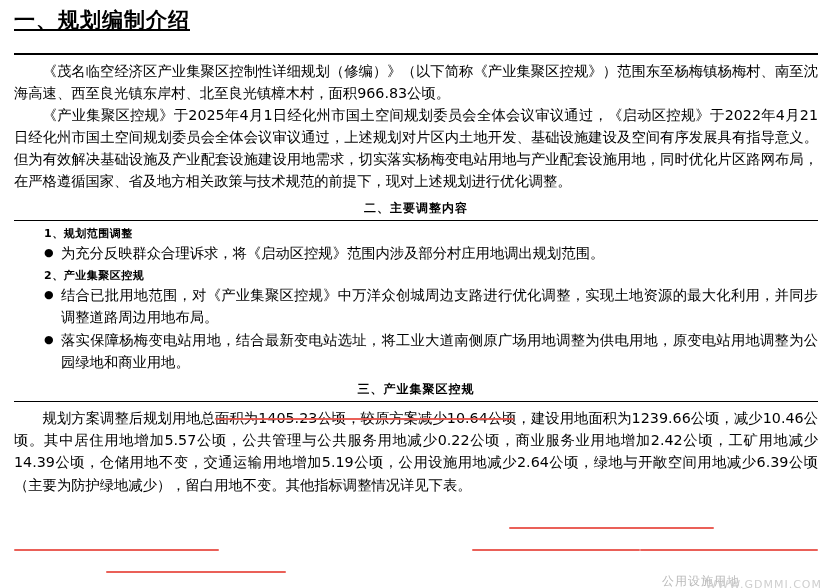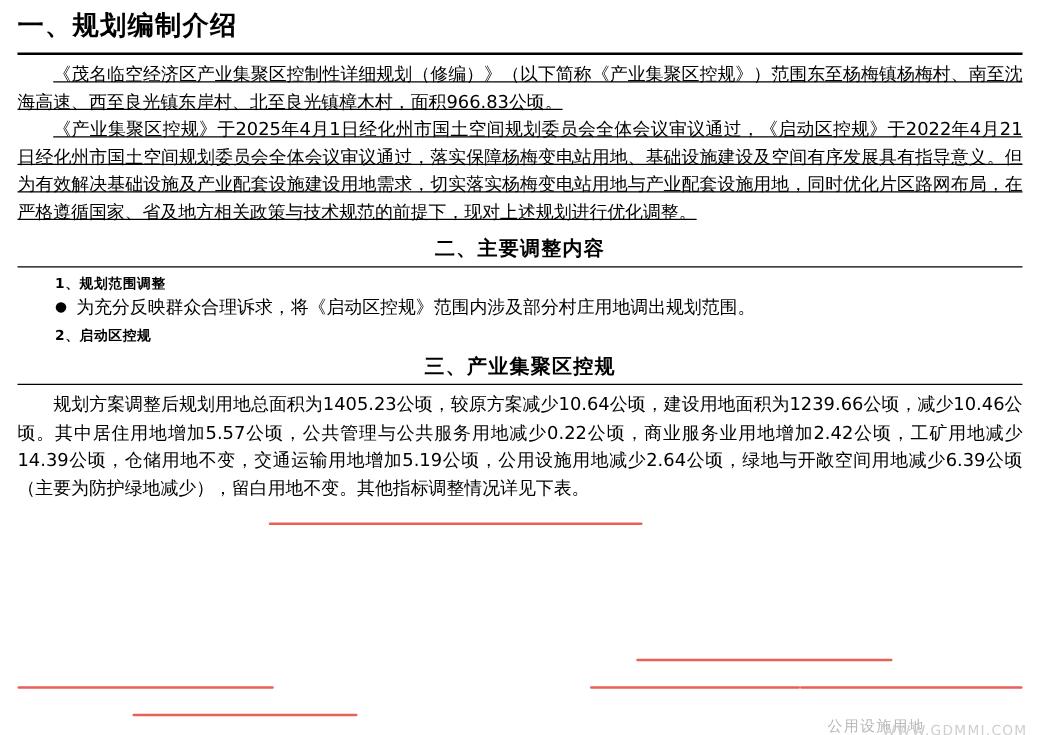--- a/index.html
+++ b/index.html
@@ -19,31 +19,32 @@
     position: relative;
     width: 832px;
     height: 588px;
     padding: 0;
     box-sizing: border-box;
   }
   .h1 {
     font-size: 21px;
     font-weight: bold;
     letter-spacing: 1px;
-    margin: 6px 0 8px 14px;
+    margin: 6px 0 19px 14px;
     line-height: 1.35;
+    text-decoration: underline;
   }
   .h1-rule {
     border: none;
     border-top: 2px solid #000;
     margin: 1px 14px 6px 14px;
     height: 0;
   }
   .h2 {
-    font-size: 16px;
+    font-size: 12px;
     font-weight: bold;
     text-align: center;
     margin: 7px 0 3px 0;
     letter-spacing: 1px;
   }
   .h2-rule {
     border: none;
     border-top: 1.6px solid #000;
     margin: 2px 14px 5px 14px;
     height: 0;
@@ -54,21 +55,20 @@
     margin: 4px 0 2px 44px;
     letter-spacing: 0.5px;
   }
   .para {
     font-size: 14.3px;
     line-height: 1.53;
     margin: 0 14px 0 14px;
     text-align: justify;
     text-justify: inter-ideograph;
     text-indent: 2em;
-    text-decoration: underline;
   }
   .bullet {
     font-size: 14.3px;
     line-height: 1.53;
     margin: 1px 14px 1px 44px;
     text-align: justify;
     text-justify: inter-ideograph;
     position: relative;
     padding-left: 17px;
   }
@@ -114,30 +114,32 @@
 </style>
 </head>
 <body>
 
 <div class="page">
 
   <div class="h1">一、规划编制介绍</div>
   <hr class="h1-rule">
 
   <p class="para">《茂名临空经济区产业集聚区控制性详细规划（修编）》（以下简称《产业集聚区控规》）范围东至杨梅镇杨梅村、南至沈海高速、西至良光镇东岸村、北至良光镇樟木村，面积966.83公顷。</p>
-  <p class="para">《产业集聚区控规》于2025年4月1日经化州市国土空间规划委员会全体会议审议通过，《启动区控规》于2022年4月21日经化州市国土空间规划委员会全体会议审议通过，落实保障杨梅变电站用地、基础设施建设及空间有序发展具有指导意义。但为有效解决基础设施及产业配套设施建设用地需求，切实落实杨梅变电站用地与产业配套设施用地，同时优化片区路网布局，在严格遵循国家、省及地方相关政策与技术规范的前提下，现对上述规划进行优化调整。</p>
+  <p class="para">《产业集聚区控规》于2025年4月1日经化州市国土空间规划委员会全体会议审议通过，《启动区控规》于2022年4月21日经化州市国土空间规划委员会全体会议审议通过，上述规划对片区内土地开发、基础设施建设及空间有序发展具有指导意义。但为有效解决基础设施及产业配套设施建设用地需求，切实落实杨梅变电站用地与产业配套设施用地，同时优化片区路网布局，在严格遵循国家、省及地方相关政策与技术规范的前提下，现对上述规划进行优化调整。</p>
 
   <div class="h2">二、主要调整内容</div>
   <hr class="h2-rule">
 
   <div class="h3"><span>1、</span><span>规划范围调整</span></div>
   <p class="bullet">为充分反映群众合理诉求，将《启动区控规》范围内涉及部分村庄用地调出规划范围。</p>
 
-  <div class="h3"><span>2、</span><span>启动区控规</span></div>
+  <div class="h3"><span>2、</span><span>产业集聚区控规</span></div>
+  <p class="bullet">结合已批用地范围，对《产业集聚区控规》中万洋众创城周边支路进行优化调整，实现土地资源的最大化利用，并同步调整道路周边用地布局。</p>
 
+  <p class="bullet">落实保障杨梅变电站用地，结合最新变电站选址，将工业大道南侧原广场用地调整为供电用地，原变电站用地调整为公园绿地和商业用地。</p>
 
   <div class="h2">三、产业集聚区控规</div>
   <hr class="h2-rule">
 
   <p class="sec3-body">规划方案调整后规划用地总面积为1405.23公顷，较原方案减少10.64公顷，建设用地面积为1239.66公顷，减少10.46公顷。其中居住用地增加5.57公顷，公共管理与公共服务用地减少0.22公顷，商业服务业用地增加2.42公顷，工矿用地减少14.39公顷，仓储用地不变，交通运输用地增加5.19公顷，公用设施用地减少2.64公顷，绿地与开敞空间用地减少6.39公顷（主要为防护绿地减少），留白用地不变。其他指标调整情况详见下表。</p>
 
   <div class="ul-red" style="left:215px; top:412px; width:299px;"></div>
   <div class="ul-red" style="left:509px; top:521px; width:205px;"></div>
   <div class="ul-red" style="left:14px; top:543px; width:205px;"></div>
   <div class="ul-red" style="left:472px; top:543px; width:168px;"></div>

